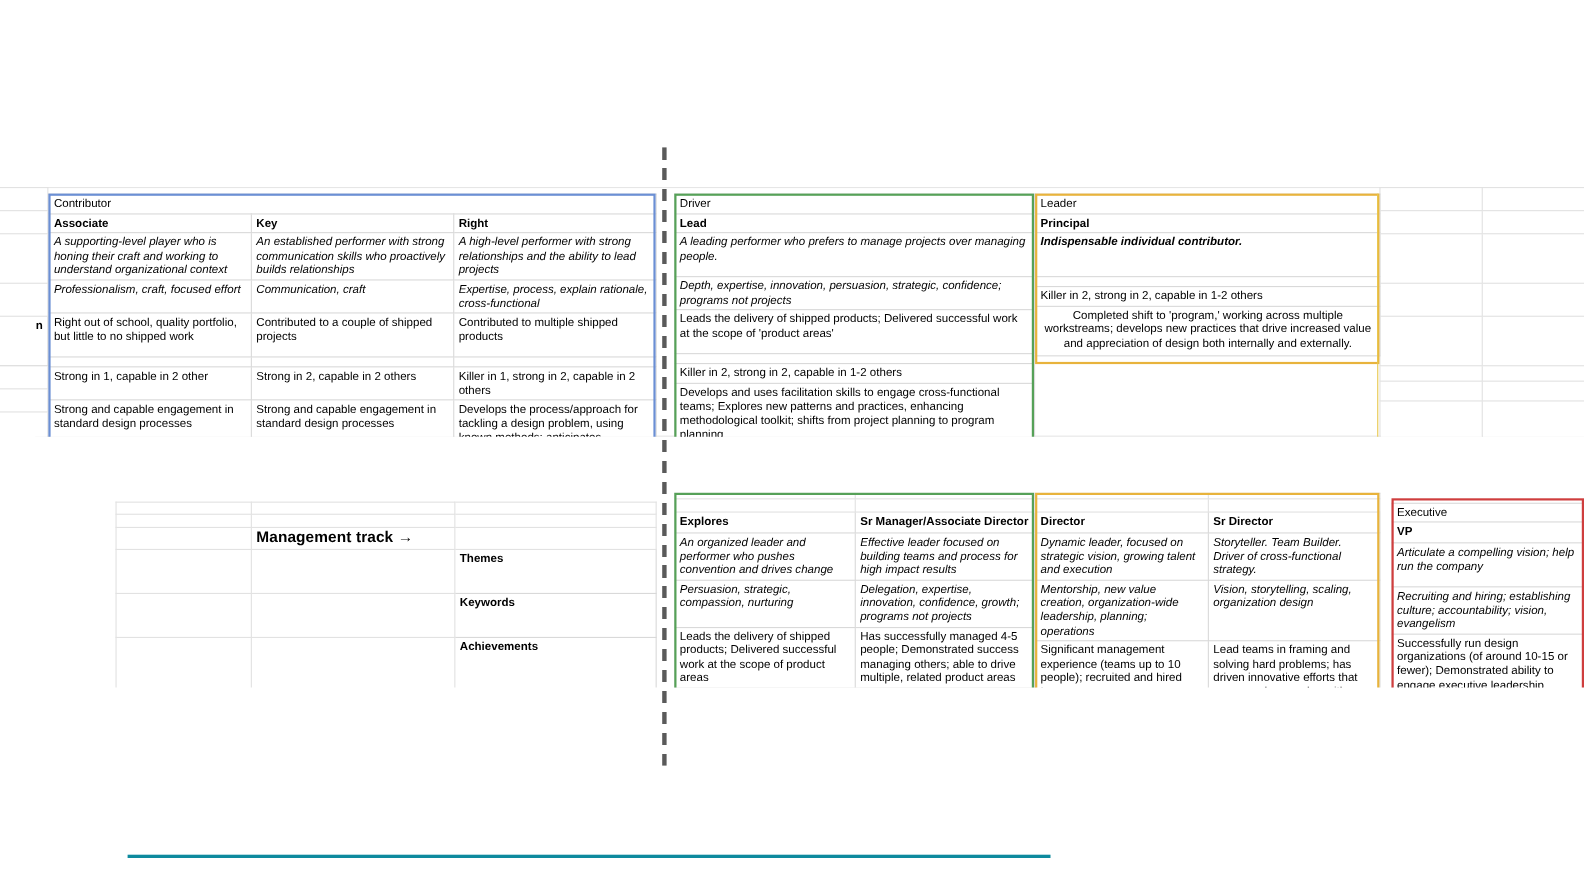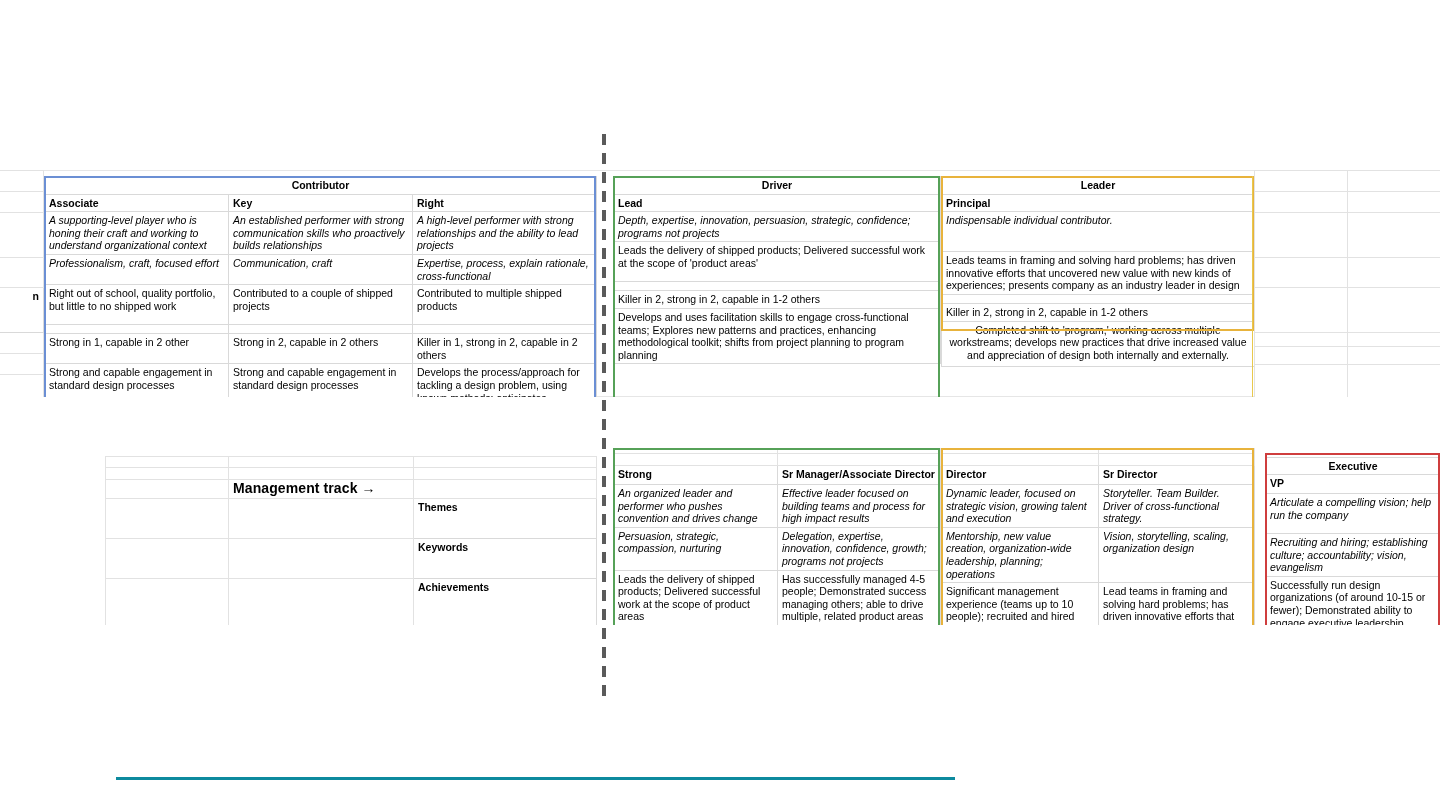--- a/index.html
+++ b/index.html
@@ -21,21 +21,21 @@
     line-height:12.6px;
     padding:2px 4px 2px 4px;
     vertical-align:top;
     background:#ffffff;
     overflow:hidden;
   }
   .tbl td.empty{border-color:#e2e2e2;}
   .ital{font-style:italic;}
   .bold{font-weight:bold;}
   .grouphdr{
-    text-align:center;font-weight:bold;font-size:11px;
+    font-weight:normal;font-size:11px;
     padding-top:3px;padding-bottom:3px;margin-left:17px;
   }
 
   
   .fill-contrib{background:#c2d4f0;}
   .fill-driver {background:#d4e6cd;}
   .fill-leader {background:#fbe0c8;}
   .fill-exec   {background:#f4c7c9;}
 
   
@@ -161,20 +161,23 @@
       <colgroup>
           <col style="width:327px">
         </colgroup>
       <tbody>
           <tr>
         <td class="grouphdr fill-driver">Driver</td>
       </tr>
       <tr>
         <td class="bold">Lead</td>
       </tr>
+      <tr style="height:40px;">
+        <td class="ital">A leading performer who prefers to manage projects over managing people.</td>
+      </tr>
       <tr style="height:25px;">
         <td class="ital">Depth, expertise, innovation, persuasion, strategic, confidence; programs not projects</td>
       </tr>
       <tr style="height:40px;">
         <td>Leads the delivery of shipped products; Delivered successful work at the scope of 'product areas'</td>
       </tr>
       <tr style="height:9px;">
         <td></td>
       </tr>
       <tr style="height:13px;">
@@ -190,25 +193,22 @@
       <colgroup>
           <col style="width:313px">
         </colgroup>
       <tbody>
           <tr>
         <td class="grouphdr fill-leader">Leader</td>
       </tr>
       <tr>
         <td class="bold">Principal</td>
       </tr>
-      <tr style="height:40px;">
+      <tr style="height:40px;font-weight:bold;">
         <td class="ital">Indispensable individual contributor.</td>
-      </tr>
-      <tr style="height:40px;">
-        <td>Leads teams in framing and solving hard problems; has driven innovative efforts that uncovered new value with new kinds of experiences; presents company as an industry leader in design</td>
       </tr>
       <tr style="height:9px;">
         <td></td>
       </tr>
       <tr style="height:13px;">
         <td>Killer in 2, strong in 2, capable in 1-2 others</td>
       </tr>
       <tr style="height:45px;text-align:center;">
         <td>Completed shift to 'program,' working across multiple workstreams; develops new practices that drive increased value and appreciation of design both internally and externally.</td>
       </tr>
@@ -316,21 +316,21 @@
       <tbody>
           <tr style="height:5px;">
         <td class="empty"></td>
             <td class="empty"></td>
       </tr>
       <tr style="height:12px;">
         <td class="empty"></td>
             <td class="empty"></td>
       </tr>
       <tr style="height:19px;">
-        <td class="bold">Strong</td>
+        <td class="bold">Explores</td>
         <td class="bold">Sr Manager/Associate Director</td>
       </tr>
       <tr style="height:40px;">
         <td class="ital">An organized leader and performer who pushes convention and drives change</td>
         <td class="ital">Effective leader focused on building teams and process for high impact results</td>
       </tr>
       <tr style="height:40px;">
         <td class="ital">Persuasion, strategic, compassion, nurturing</td>
         <td class="ital">Delegation, expertise, innovation, confidence, growth; programs not projects</td>
       </tr>

